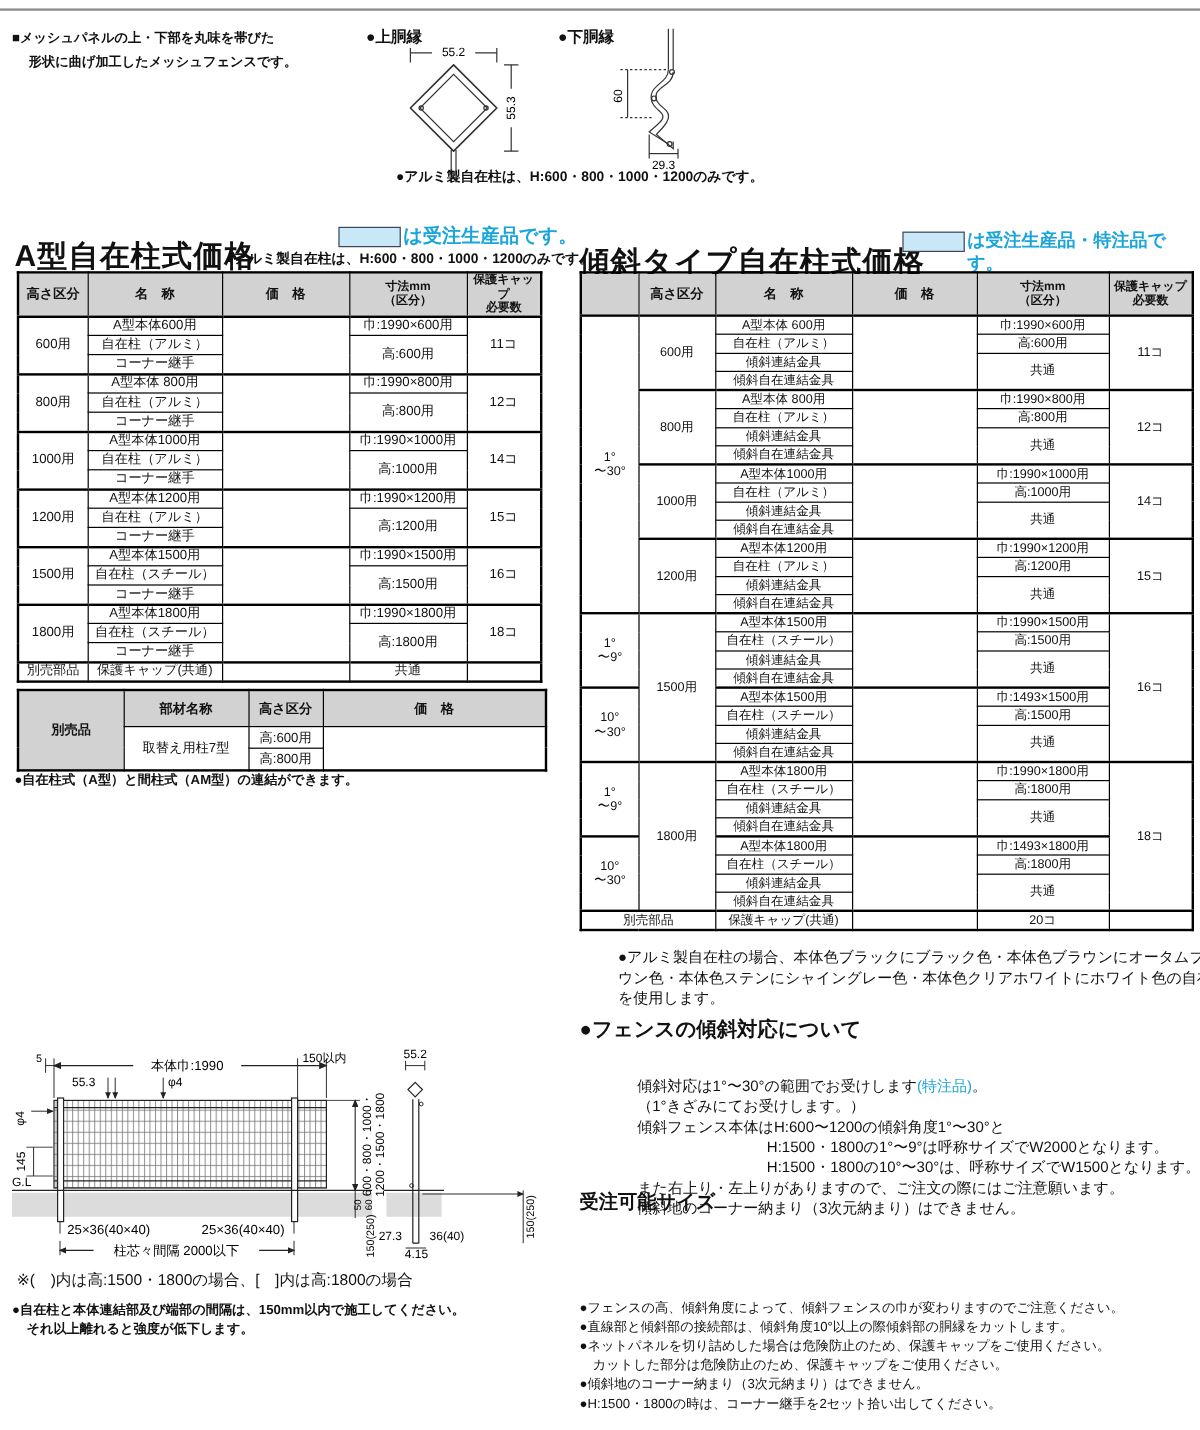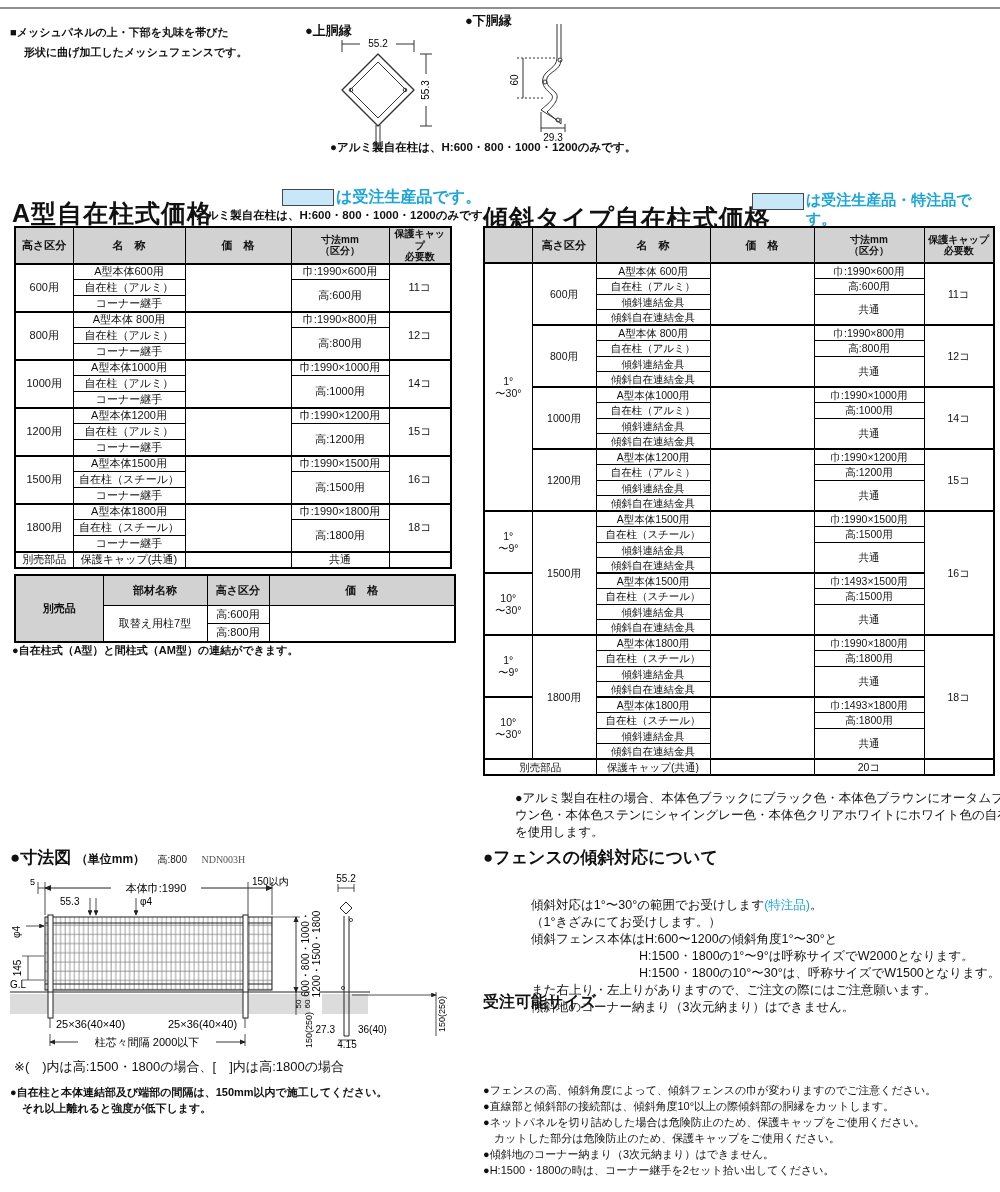--- a/index.html
+++ b/index.html
@@ -68,21 +68,21 @@
 
       <line x1="108" y1="22" x2="108" y2="42"></line>
         <line x1="108" y1="74" x2="108" y2="94"></line>
       <line x1="102" y1="22" x2="114" y2="22"></line>
         <line x1="102" y1="94" x2="114" y2="94"></line>
     </g>
     <text x="60" y="15" font-size="10" text-anchor="middle">55.2</text>
     <text x="111" y="58" font-size="10" text-anchor="middle" transform="rotate(-90 111 58)">55.3</text>
   </svg>
 
-  <div class="abs b" style="left:465px;top:12px;font-size:13px;">●下胴縁</div>
+  <div class="abs b" style="left:465px;top:22px;font-size:13px;">●下胴縁</div>
   <svg class="abs" style="left:495px;top:20px;" width="110" height="130" viewBox="0 0 110 130">
     <g stroke="#333" stroke-width="1" fill="none">
       <line x1="62" y1="4" x2="62" y2="38"></line>
         <line x1="66" y1="4" x2="66" y2="38"></line>
       <path d="M62,38 C62,48 50,50 48,58 C46,66 52,70 56,74 C61,79 52,84 46,90 L62,100"></path>
       <path d="M66,40 C66,50 54,52 52,58 C50,65 56,68 60,72 C66,78 58,86 52,92 L66,104 L66,98"></path>
       <circle cx="65" cy="40" r="2"></circle>
         <circle cx="50" cy="62" r="2"></circle>
         <circle cx="63" cy="100" r="2"></circle>
 
@@ -462,26 +462,20 @@
 
   <div class="abs txt12" style="left:483px;top:1082px;width:515px;">
     <div>●フェンスの高、傾斜角度によって、傾斜フェンスの巾が変わりますのでご注意ください。</div>
     <div>●直線部と傾斜部の接続部は、傾斜角度10°以上の際傾斜部の胴縁をカットします。</div>
     <div>●ネットパネルを切り詰めした場合は危険防止のため、保護キャップをご使用ください。</div>
     <div>　カットした部分は危険防止のため、保護キャップをご使用ください。</div>
     <div>●傾斜地のコーナー納まり（3次元納まり）はできません。</div>
     <div>●H:1500・1800の時は、コーナー継手を2セット拾い出してください。</div>
   </div>
 
-  <div class="abs" style="left:10px;top:846px;">
-    <span class="b" style="font-size:17px;">●寸法図</span>
-    <span class="b" style="font-size:12px;">（単位mm）</span>
-    <span style="font-size:10px;margin-left:8px;">高:800</span>
-    <span style="font-size:10px;margin-left:10px;color:#555;font-family:'Liberation Serif',serif;">NDN003H</span>
-  </div>
 
   <svg class="abs" style="left:8px;top:868px;" width="470" height="188" viewBox="0 0 470 188">
     <defs>
       <pattern id="mesh" width="4.6" height="9.2" patternUnits="userSpaceOnUse">
         <line x1="2" y1="0" x2="2" y2="9.2" stroke="#777" stroke-width="0.7"></line>
         <line x1="0" y1="2" x2="4.6" y2="2" stroke="#777" stroke-width="0.7"></line>
       </pattern>
       <marker id="ar" markerWidth="7" markerHeight="6" refX="6" refY="3" orient="auto">
         <path d="M0,0 L7,3 L0,6 Z" fill="#222"></path>
       </marker>

